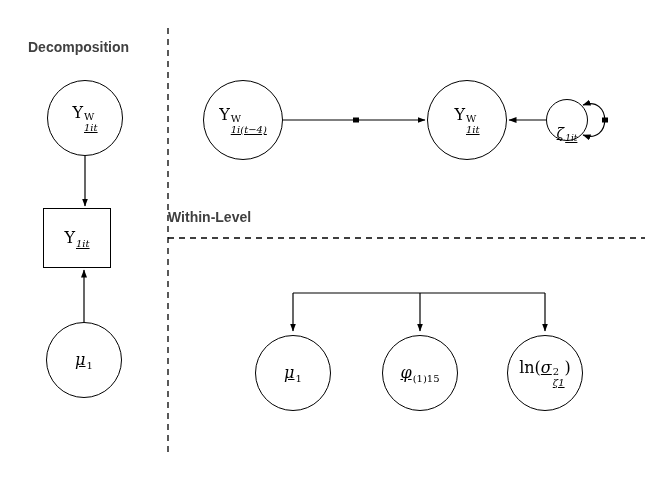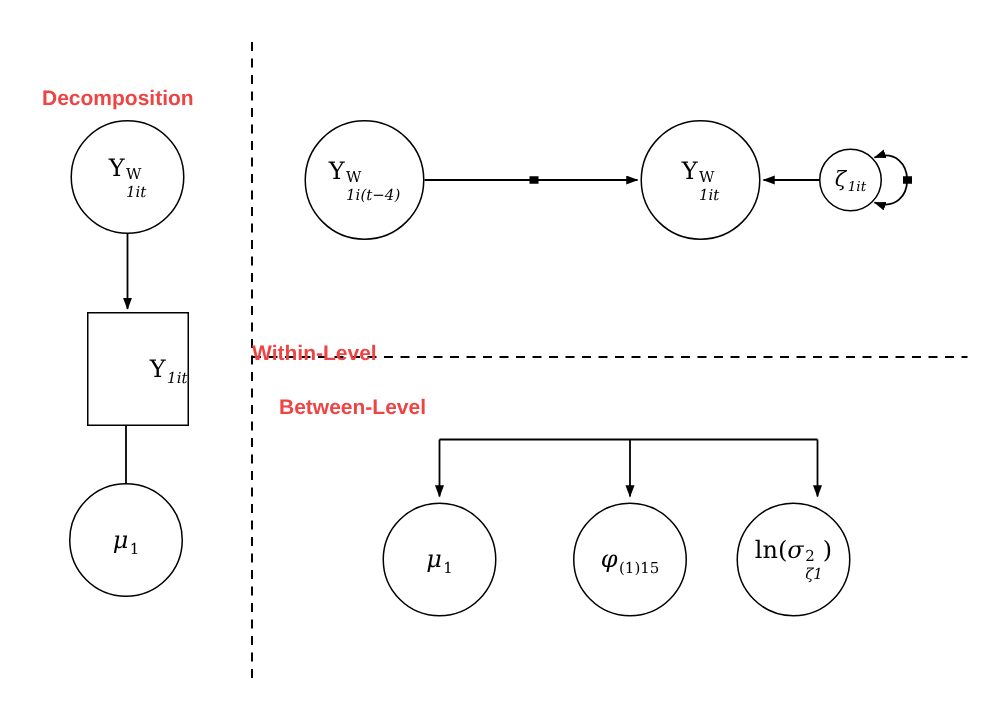--- a/index.html
+++ b/index.html
@@ -4,31 +4,31 @@
 <style>
   html,body { margin:0; padding:0; background:#ffffff; }
   .canvas {
     position:relative; width:672px; height:480px; background:#ffffff;
     font-family:"DejaVu Serif", serif; color:#000; overflow:hidden;
   }
   svg.overlay { position:absolute; left:0; top:0; z-index:1; }
   .section-title {
     position:absolute; z-index:3;
     font-family:"Liberation Sans", sans-serif; font-weight:bold;
-    font-size:14px; line-height:1; white-space:nowrap; color:#ef4444;margin-top:18px;
+    font-size:14px; line-height:1; white-space:nowrap; color:#404040;
   }
   .node {
     position:absolute; z-index:2; box-sizing:border-box;
     border:1.2px solid #000; background:#ffffff;
     display:flex; align-items:center; justify-content:center;
     font-size:16px; line-height:1; white-space:nowrap;
   }
   .node.circle { border-radius:50%; }
-  .node.small { font-size:14px; }
-  .it { font-style:italic; }
+  .node.small { font-size:14px;align-items:flex-end; }
+  .it { font-style:italic;text-decoration:underline; }
   .up { font-style:normal; }
   
   .ss {
     display:inline-flex; flex-direction:column; align-items:flex-start;
     font-size:10px; line-height:1.15; margin-left:1px; transform:translateY(2px);
   }
   .sub-only {
     font-size:10px; position:relative; top:4px; margin-left:1px;
   }
   .node.small .sub-only { font-size:9px; top:3px; }
@@ -63,32 +63,31 @@
     <rect x="602" y="117.5" width="6" height="5" fill="#000"></rect>
 
     <line x1="293" y1="293" x2="545" y2="293" stroke="#000" stroke-width="1.2"></line>
     <line x1="293" y1="293" x2="293" y2="331" stroke="#000" stroke-width="1.2" marker-end="url(#ah)"></line>
     <line x1="420" y1="293" x2="420" y2="331" stroke="#000" stroke-width="1.2" marker-end="url(#ah)"></line>
     <line x1="545" y1="293" x2="545" y2="331" stroke="#000" stroke-width="1.2" marker-end="url(#ah)"></line>
   </svg>
 
   <div class="section-title" style="left:28px; top:40px;">Decomposition</div>
   <div class="section-title" style="left:168px; top:210px;">Within-Level</div>
-  <div class="section-title" style="left:186px; top:246px;">Between-Level</div>
 
   <div class="node circle" style="left:47px; top:80px; width:76px; height:76px;">
     <span>
       <span class="up">Y</span><span class="ss">
           <span class="up">W</span>
           <span class="it">1it</span>
         </span>
     </span>
   </div>
 
-  <div class="node" style="left:58px; top:208px; width:68px; height:76px;justify-content:flex-end;">
+  <div class="node" style="left:43px; top:208px; width:68px; height:60px;">
     <span>
       <span class="up">Y</span><span class="sub-only it">1it</span>
     </span>
   </div>
 
   <div class="node circle" style="left:46px; top:322px; width:76px; height:76px;">
     <span>
       <span class="it">μ</span><span class="sub-only up">1</span>
     </span>
   </div>
@@ -122,21 +121,21 @@
       <span class="it">μ</span><span class="sub-only up">1</span>
     </span>
   </div>
 
   <div class="node circle" style="left:382px; top:335px; width:76px; height:76px;">
     <span>
       <span class="it">φ</span><span class="sub-only up">(1)15</span>
     </span>
   </div>
 
-  <div class="node circle" style="left:491px; top:335px; width:76px; height:76px;">
+  <div class="node circle" style="left:507px; top:335px; width:76px; height:76px;">
     <span>
       <span class="up">ln(</span><span class="it">σ</span><span class="ss">
           <span class="up">2</span>
           <span class="it">ζ1</span>
         </span><span class="up">)</span>
     </span>
   </div>
 
 </div>
 

